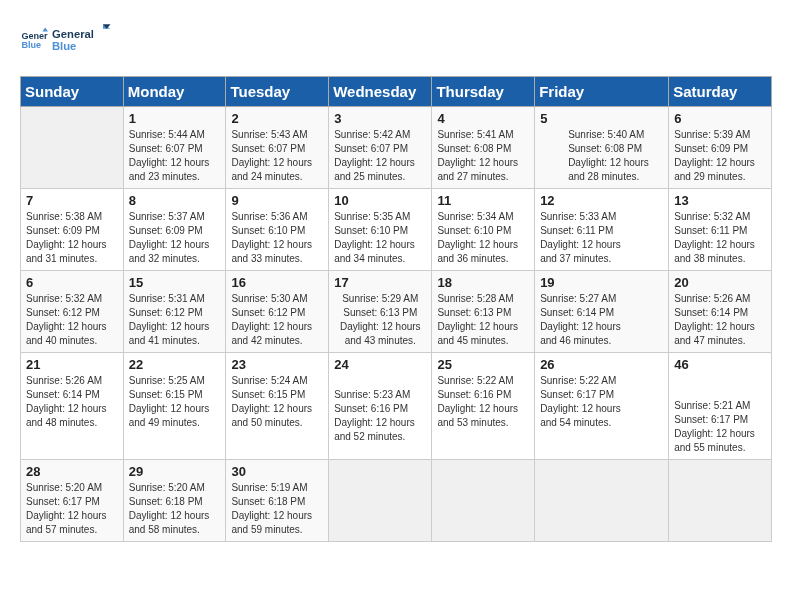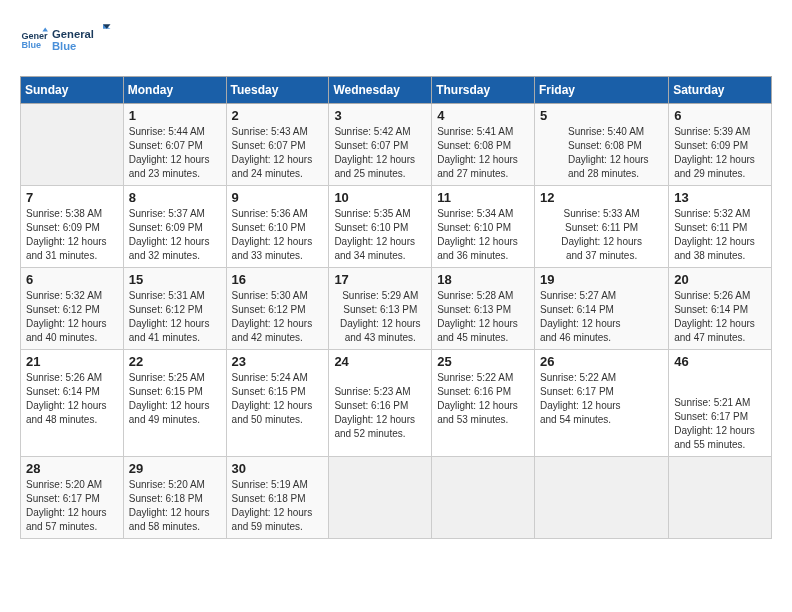--- a/index.html
+++ b/index.html
@@ -42,21 +42,21 @@
     .calendar-table {
       width: 100%;
       border-collapse: collapse;
       font-size: 11px;
     }
     .calendar-table thead th {
       background-color: #1a5fa8;
       color: #fff;
       padding: 6px 4px;
       text-align: left;
-      font-size: 12px;
+      font-size: 15px;
       font-weight: bold;
       border: 1px solid #aaa;
     }
     .calendar-table tbody td {
       border: 1px solid #ccc;
       padding: 4px 5px;
       vertical-align: top;
       min-height: 70px;
       height: 80px;
       background: #fff;
@@ -193,21 +193,21 @@
         </td>
         <td>
           <span class="day-number">11</span>
           <div class="day-info" style="white-space: pre-line;">Sunrise: 5:34 AM
 Sunset: 6:10 PM
 Daylight: 12 hours
 and 36 minutes.</div>
         </td>
         <td>
           <span class="day-number">12</span>
-          <div class="day-info" style="white-space: pre-line; text-align: center;">Sunrise: 5:33 AM
+          <div class="day-info" style="white-space: pre-line;">Sunrise: 5:33 AM
 Sunset: 6:11 PM
 Daylight: 12 hours
 and 37 minutes.</div>
         </td>
         <td>
           <span class="day-number">13</span>
           <div class="day-info" style="white-space: pre-line;">Sunrise: 5:32 AM
 Sunset: 6:11 PM
 Daylight: 12 hours
 and 38 minutes.</div>

